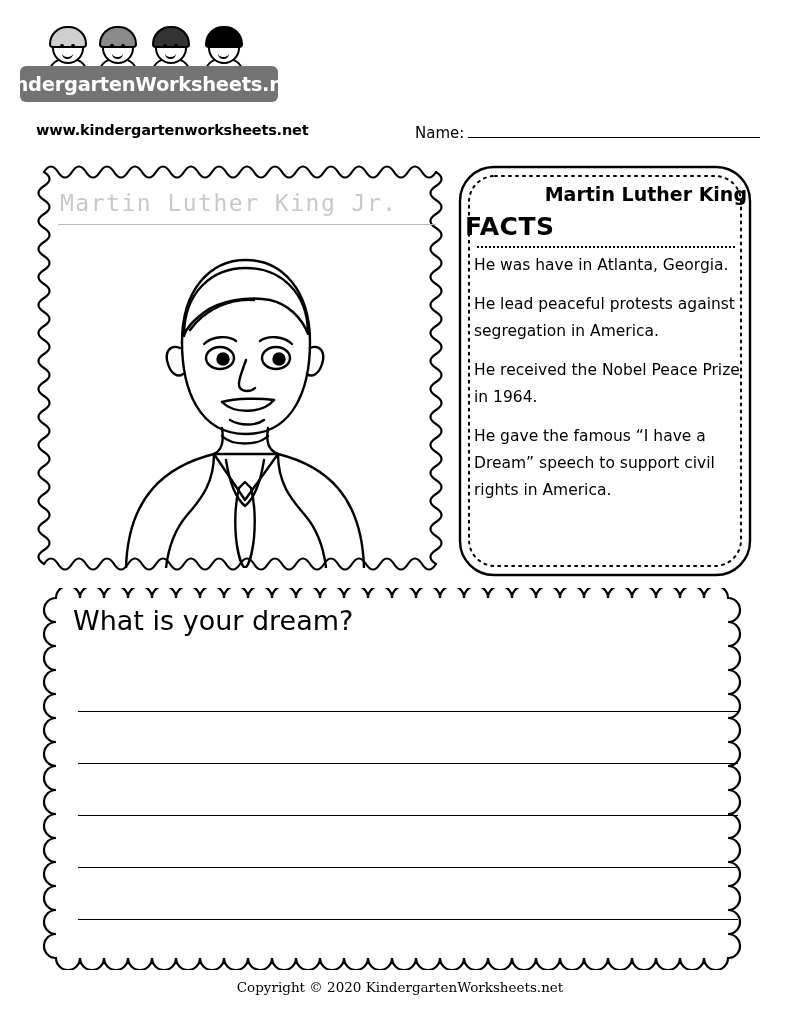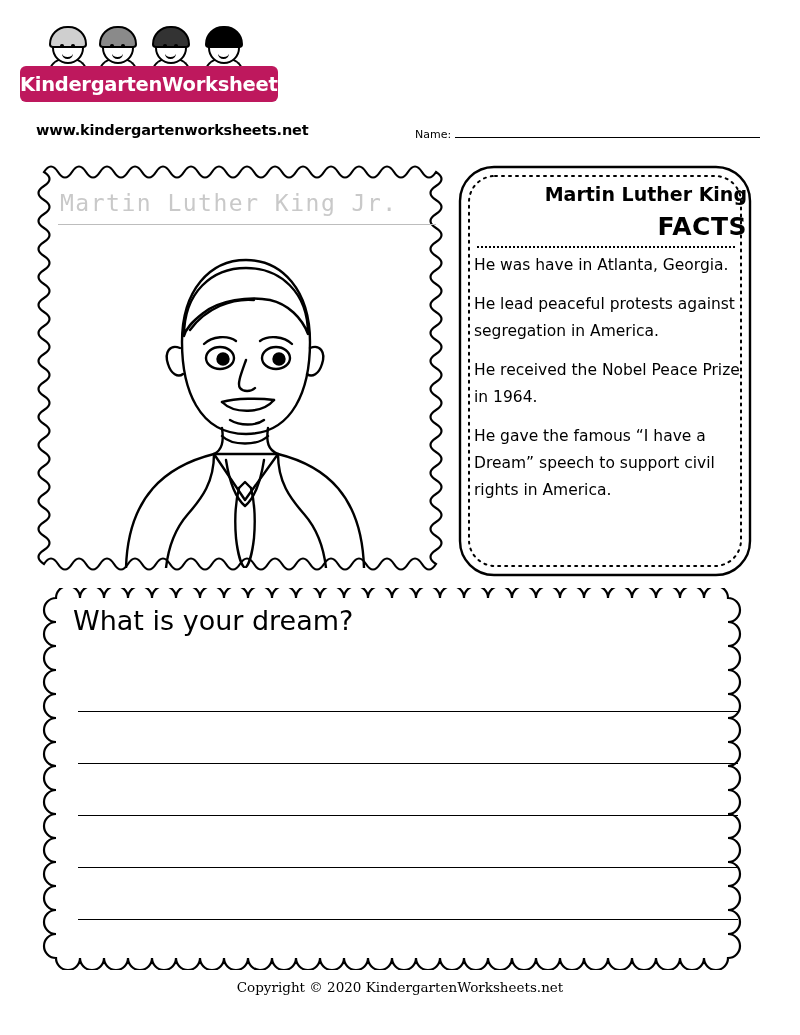--- a/index.html
+++ b/index.html
@@ -86,25 +86,25 @@
   }
   .kid1 { left: 0px; }
   .kid2 { left: 50px; }
   .kid3 { left: 103px; }
   .kid4 { left: 156px; }
 
   .logo-band {
     position: absolute;
     left: 0; top: 44px;
     width: 258px; height: 36px;
-    background: #be185d;
+    background: #737373;
     border-radius: 6px;
     display: flex;
     align-items: center;
-    justify-content: flex-start;
+    justify-content: center;
   }
   .logo-band span {
     color: #ffffff;
     font-family: "DejaVu Sans", sans-serif;
     font-weight: bold;
     font-size: 19.5px;
     letter-spacing: -0.3px;
     white-space: nowrap;
   }
   .logo-url {
@@ -130,21 +130,21 @@
   }
   .name-row {
     position: absolute;
     left: 415px; top: 123px;
     width: 345px;
     display: flex;
     align-items: baseline;
   }
   .name-label {
     font-family: "DejaVu Sans", sans-serif;
-    font-size: 11px;
+    font-size: 15px;
     white-space: nowrap;
   }
   .name-line {
     flex: 1;
     margin-left: 4px;
     border-bottom: 1.6px solid #000;
     height: 14px;
   }
 
   
@@ -197,21 +197,21 @@
     width: 282px;
     text-align: right;
     font-family: "DejaVu Sans", sans-serif;
     font-size: 19px;
     font-weight: bold;
   }
   .facts-word {
     position: absolute;
     left: 465px; top: 212px;
     width: 282px;
-    text-align: right;
+    text-align: left;
     font-family: "DejaVu Sans", sans-serif;
     font-weight: bold;
     font-size: 25px;
     letter-spacing: 0.5px;
   }
   .facts-sep {
     position: absolute;
     left: 477px; top: 246px;
     width: 258px;
     border-bottom: 2px dotted #000;

